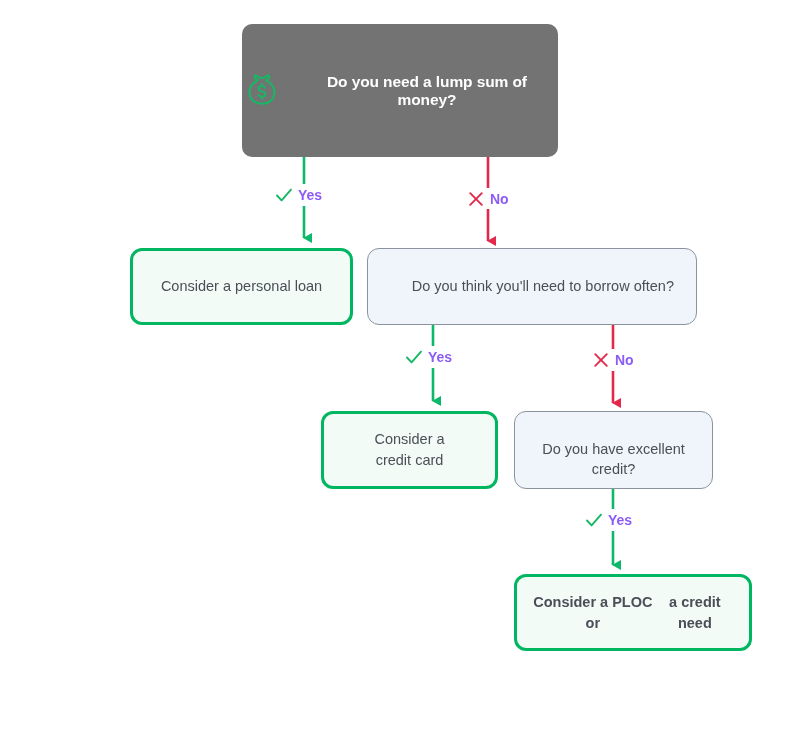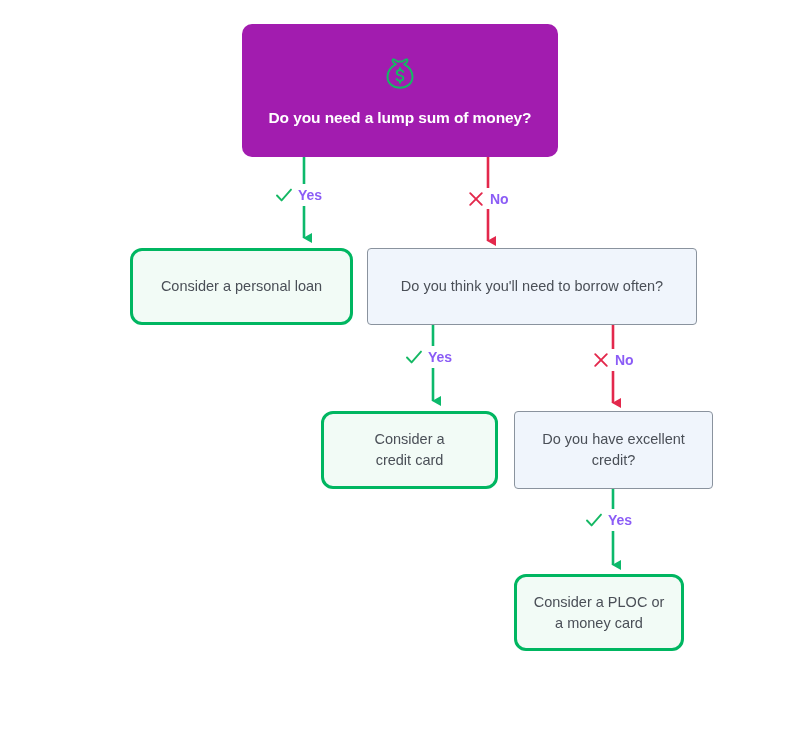--- a/index.html
+++ b/index.html
@@ -22,44 +22,45 @@
   .node {
     position: absolute;
     display: flex;
     align-items: center;
     justify-content: center;
     text-align: center;
     z-index: 3;
   }
 
   .node-root {
-    background: #a21caf;
+    background: #737373;
     border-radius: 10px;
-    flex-direction: column;
+    flex-direction: row;
     gap: 14px;
   }
 
   .node-root .root-label {
     color: #ffffff;
     font-size: 15.5px;
     font-weight: bold;
     letter-spacing: -0.1px;
   }
 
   .money-bag-icon {
     width: 40px;
     height: 40px;
     display: block;
   }
 
   .node-question {
     background: #f0f5fc;
     border: 1.6px solid #8a939e;
-    border-radius: 4px;
-    padding: 8px 14px;
+    border-radius: 12px;
+    padding: 8px 22px;
+    justify-content: flex-end;
   }
 
   .node-question .q-label {
     color: #4a4f57;
     font-size: 14.5px;
     line-height: 1.42;
   }
 
   .node-answer {
     background: #f2fbf6;
@@ -225,19 +226,19 @@
     <div class="q-label">credit?</div>
   </div>
 
   <div class="branch-label" style="left:584px; top:510px;">
     <svg class="branch-icon" viewBox="0 0 20 20" fill="none">
       <path d="M3 10.5 L7.6 15.4 L17 4.6" stroke="#15b864" stroke-width="1.9" stroke-linecap="round" stroke-linejoin="round"></path>
     </svg>
     <span class="branch-text">Yes</span>
   </div>
 
-  <div class="node node-answer" style="left:514px; top:574px; width:170px; height:77px; flex-direction:column;">
+  <div class="node node-answer" style="left:514px; top:574px; width:238px; height:77px; flex-direction:row;font-weight:bold;">
     <div class="a-label">Consider a PLOC or</div>
-    <div class="a-label">a money card</div>
+    <div class="a-label">a credit need</div>
   </div>
 
 
 </div>
 
 </body></html>

